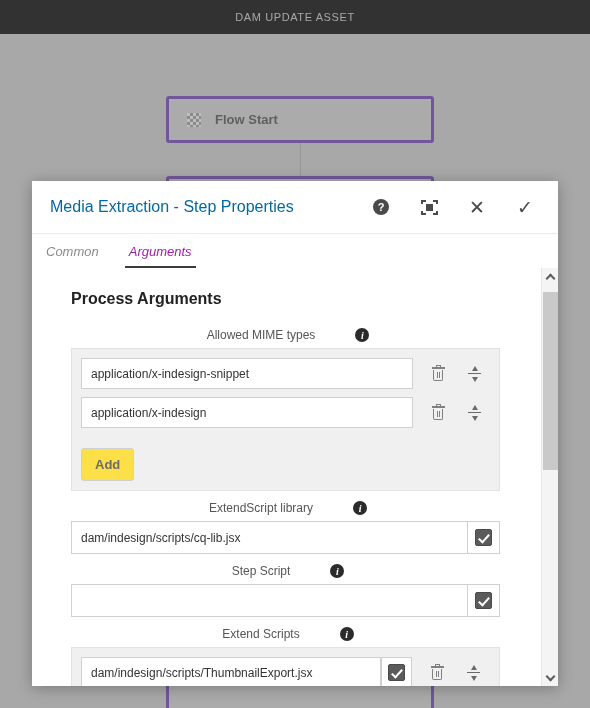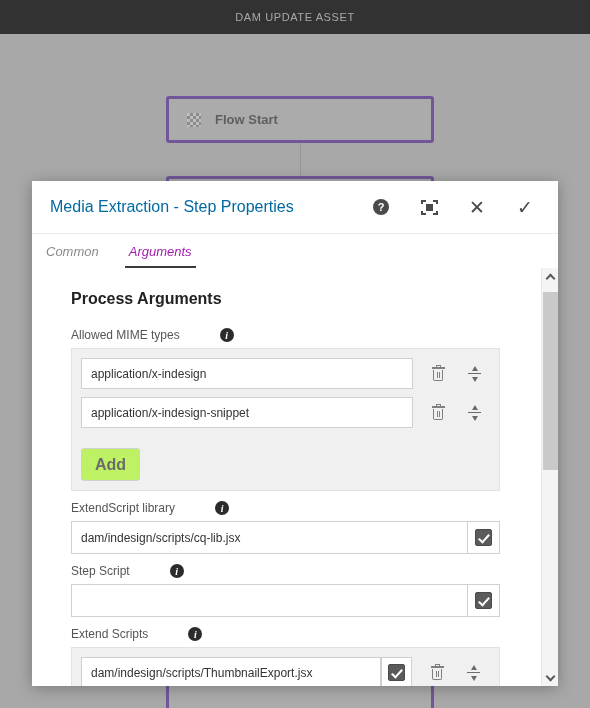--- a/index.html
+++ b/index.html
@@ -147,21 +147,21 @@
   .dialog-body {
     flex: 1 1 auto; overflow: hidden;
     padding: 22px 10px 0 39px;
   }
   .section-title {
     font-size: 16px; font-weight: bold; color: #222;
     margin-bottom: 20px;
   }
   .field { margin-bottom: 10px; }
   .field-head {
-    display: flex; align-items: center; justify-content: flex-start;
+    display: flex; align-items: center; justify-content: center;
     padding-right: 26px; margin-bottom: 6px; gap: 40px;
   }
   .field-label { font-size: 12px; color: #555; }
   .info-dot {
     width: 14px; height: 14px; border-radius: 50%;
     background: #2b2b2b; color: #fff;
     font-size: 10px; font-weight: bold; font-style: italic;
     display: flex; align-items: center; justify-content: center;
     font-family: "Liberation Serif", serif;
     cursor: pointer;
@@ -224,22 +224,22 @@
   .icon-drag .dn {
     position: absolute; left: 4px; bottom: 0; width: 0; height: 0;
     border-left: 3.5px solid transparent; border-right: 3.5px solid transparent;
     border-top: 5px solid #6a6a6a;
   }
 
   .add-btn {
     display: inline-flex; align-items: center; justify-content: center;
     height: 33px; min-width: 44px; padding: 0 13px;
     margin-top: 12px;
-    background: #bef264; border: 1px solid #d0d0d0; border-radius: 3px;
-    font-size: 16px; font-weight: bold; color: #6b6b6b;
+    background: #fde047; border: 1px solid #d0d0d0; border-radius: 3px;
+    font-size: 13px; font-weight: bold; color: #6b6b6b;
     cursor: pointer;
   }
 
   
   .combo { display: flex; align-items: stretch; width: 429px; }
   .combo .txt { flex: 1; height: 33px; border-right: none; }
   .cbox-cell {
     width: 33px; height: 33px;
     background: #fff; border: 1px solid #d0d0d0;
     display: flex; align-items: center; justify-content: center;
@@ -355,38 +355,38 @@
 
         <div class="section-title">Process Arguments</div>
 
         <div class="field">
           <div class="field-head">
             <span class="field-label">Allowed MIME types</span>
             <span class="info-dot">i</span>
           </div>
           <div class="multifield">
             <div class="mf-row">
-              <div class="txt">application/x-indesign</div>
+              <div class="txt">application/x-indesign-snippet</div>
               <div class="row-tool">
                 <span class="icon-trash">
                   <span class="handle"></span>
                     <span class="lid"></span>
                     <span class="can"></span>
                 </span>
               </div>
               <div class="row-tool">
                 <span class="icon-drag">
                   <span class="up"></span>
                     <span class="bar"></span>
                     <span class="dn"></span>
                 </span>
               </div>
             </div>
             <div class="mf-row">
-              <div class="txt">application/x-indesign-snippet</div>
+              <div class="txt">application/x-indesign</div>
               <div class="row-tool">
                 <span class="icon-trash">
                   <span class="handle"></span>
                     <span class="lid"></span>
                     <span class="can"></span>
                 </span>
               </div>
               <div class="row-tool">
                 <span class="icon-drag">
                   <span class="up"></span>

